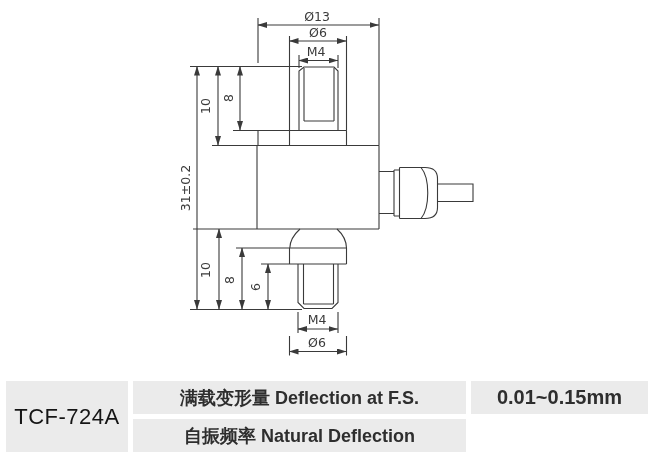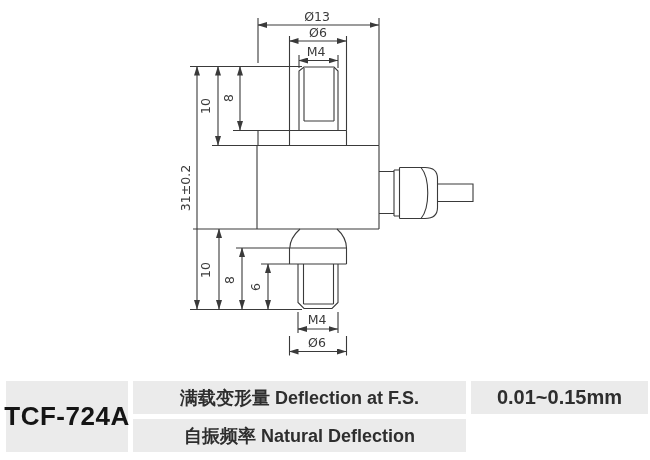--- a/index.html
+++ b/index.html
@@ -12,21 +12,21 @@
   .drawing{position:absolute;left:0;top:0;}
   .ln{stroke:var(--line);stroke-width:1.1;fill:none;}
   .ah{fill:var(--line);stroke:none;}
   .dimtxt{fill:var(--dim-text);font-family:"DejaVu Sans","Liberation Sans",sans-serif;
           font-size:12.5px;text-anchor:middle;}
   .spec-table{position:absolute;left:6px;top:381px;display:grid;
               grid-template-columns:122px 333px 177px;grid-template-rows:33px 33px;
               column-gap:5px;row-gap:5px;}
   .cell{background:var(--table-bg);display:flex;align-items:center;justify-content:center;
         color:var(--table-text);white-space:nowrap;font-weight:bold;}
-  .cell.model{grid-row:1/3;font-weight:bold;font-size:26px;color:var(--model-text);
+  .cell.model{grid-row:1/3;font-weight:normal;font-size:22px;color:var(--model-text);
               letter-spacing:.5px;}
   .cell.lab{font-size:18px;}
   .cell.val{font-size:20px;}
 </style>
 </head>
 <body>
 
 <div class="page">
 
   <svg class="drawing" width="650" height="375" viewBox="0 0 650 375">

